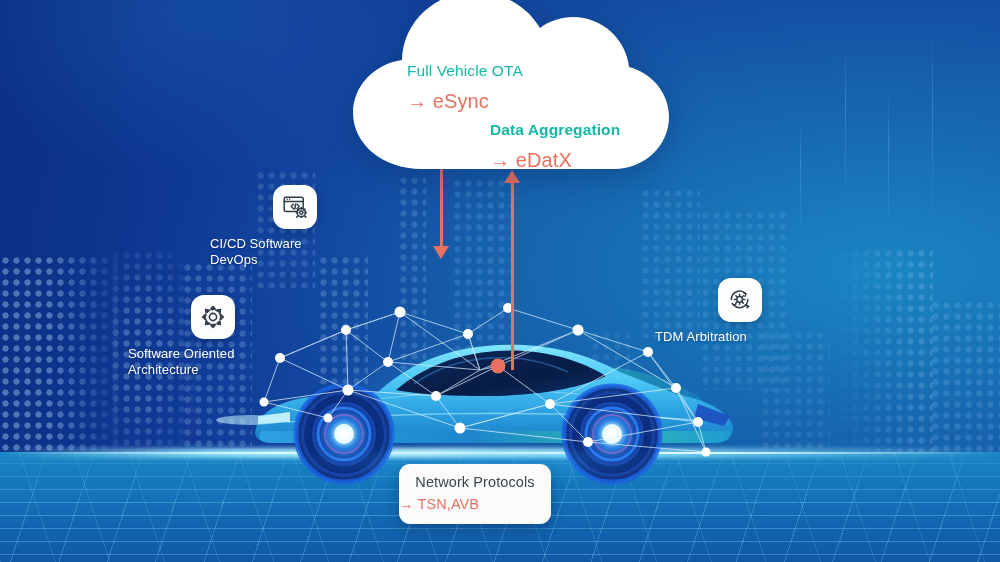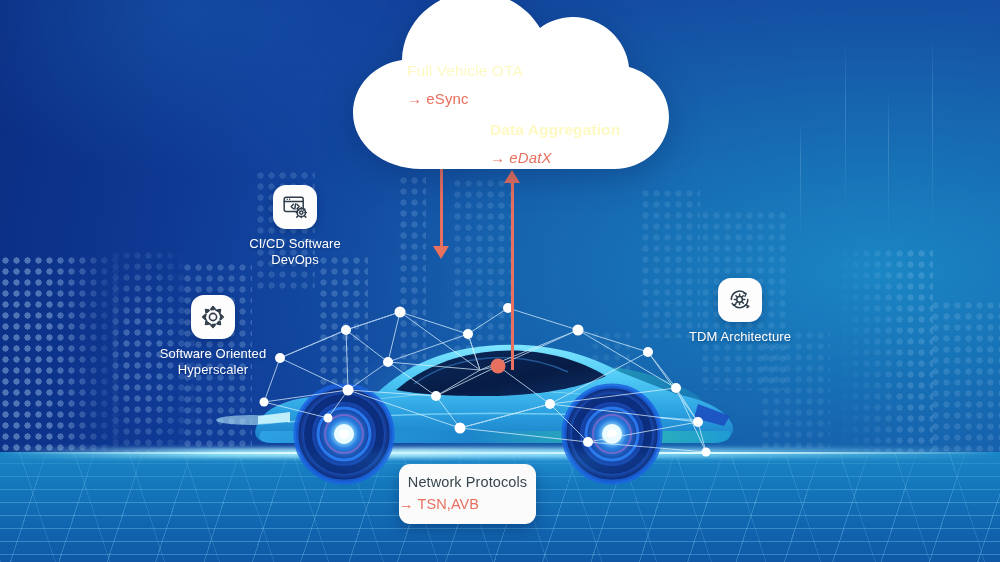--- a/index.html
+++ b/index.html
@@ -88,24 +88,24 @@
   .horizon-line {
     position:absolute; left:0; right:0; top:452px; height:1.5px;
     background: linear-gradient(90deg, rgba(190,245,255,0) 0%, rgba(225,252,255,.95) 30%, rgba(225,252,255,.95) 70%, rgba(190,245,255,0) 100%);
   }
 
   
   .cloud-wrap { position:absolute; left:325px; top:-36px; width:350px; height:225px; }
   .cloud-wrap svg { display:block; filter: drop-shadow(0 8px 16px rgba(4,28,80,.30)); }
   .cloud-text { position:absolute; left:0; top:0; width:350px; height:225px; }
   .c-title {
-    position:absolute; color:#fef9c3; font-size:15.5px; letter-spacing:.1px; white-space:nowrap;
+    position:absolute; color:#14b8a6; font-size:15.5px; letter-spacing:.1px; white-space:nowrap;
   }
   .c-sub {
-    position:absolute; color:#e8705f; font-size:15px; letter-spacing:.1px; white-space:nowrap;
+    position:absolute; color:#e8705f; font-size:20px; letter-spacing:.1px; white-space:nowrap;
   }
 
   
   .arrow-line { position:absolute; width:2.6px; background:#e8705f; }
   .arrow-dot {
     position:absolute; width:13px; height:13px; border-radius:50%;
     background:#e8705f; box-shadow: 0 0 0 0 rgba(232,112,95,.0);
   }
   .arrow-head {
     position:absolute; width:0; height:0;
@@ -131,27 +131,27 @@
   
   .feature { position:absolute; }
   .icon-tile {
     width:44px; height:44px; border-radius:13px;
     background:#fdfdfd; box-shadow: 0 3px 9px rgba(3,25,70,.30);
     display:flex; align-items:center; justify-content:center; margin:0 auto;
   }
   .icon-tile svg { display:block; }
   .feature-label {
     margin-top:7px; color:#ffffff; font-size:13px; line-height:16px;
-    text-align:center; white-space:pre-line; letter-spacing:.1px;
+    white-space:pre-line; letter-spacing:.1px;
     text-shadow: 0 1px 3px rgba(4,30,80,.45);
   }
 
   
   .net-card {
-    position:absolute; left:399px; top:464px; width:137px; height:60px;
+    position:absolute; left:399px; top:464px; width:152px; height:60px;
     background:#fbfbfb; border-radius:11px;
     box-shadow: 0 5px 14px rgba(3,25,70,.32);
   }
   .net-title { position:absolute; left:0; right:0; top:10px; text-align:center;
                color:#37474f; font-size:14.5px; letter-spacing:.1px; }
   .net-sub   { position:absolute; left:0; right:0; top:32px; text-align:left;
                color:#e8705f; font-size:14.5px; letter-spacing:.1px; }
 </style>
 </head>
 <body>
@@ -332,21 +332,21 @@
                C178 28 202 42 215 64
                C224 57 236 53 248 53
                C277 53 301 75 304 103
                C327 109 344 129 344 153
                C344 182 319 205 289 205 Z" fill="#ffffff"></path>
     </svg>
     <div class="cloud-text">
       <span class="c-title" style="left:82px; top:98px;">Full Vehicle OTA</span>
       <span class="c-sub" style="left:82px; top:126px;">→ eSync</span>
       <span class="c-title" style="left:165px; top:157px;font-weight:bold;">Data Aggregation</span>
-      <span class="c-sub" style="left:165px; top:185px;font-style:italic;">→ eDatX</span>
+      <span class="c-sub" style="left:165px; top:185px;">→ eDatX</span>
     </div>
   </div>
 
   <div class="feature" style="left:210px; top:185px; width:170px;">
     <div class="icon-tile">
       <svg width="26" height="26" viewBox="0 0 26 26" fill="none" stroke="#2f3d4a" stroke-width="1.5" stroke-linecap="round" stroke-linejoin="round">
         <rect x="2.2" y="3.2" width="19" height="14.4" rx="2"></rect>
         <line x1="2.2" y1="7.4" x2="21.2" y2="7.4"></line>
         <circle cx="5.2" cy="5.3" r=".75" fill="#2f3d4a" stroke="none"></circle>
         <circle cx="7.6" cy="5.3" r=".75" fill="#2f3d4a" stroke="none"></circle>
@@ -372,38 +372,38 @@
         <path d="M2.6 13 l2.4 -2.1 v4.2 Z"></path>
         <path d="M23.4 13 l-2.4 -2.1 v4.2 Z"></path>
         <path d="M5.6 5.6 l3.2 .5 -2.7 2.7 Z"></path>
         <path d="M20.4 20.4 l-3.2 -.5 2.7 -2.7 Z"></path>
         <path d="M20.4 5.6 l-.5 3.2 -2.7 -2.7 Z"></path>
         <path d="M5.6 20.4 l.5 -3.2 2.7 2.7 Z"></path>
         <circle cx="13" cy="13" r="7.6" stroke-dasharray="2.6 2.2"></circle>
       </svg>
     </div>
     <div class="feature-label">Software Oriented
-Hyperscaler</div>
+Architecture</div>
   </div>
 
 
   <div class="feature" style="left:655px; top:278px; width:170px;">
     <div class="icon-tile">
       <svg width="26" height="26" viewBox="0 0 26 26" fill="none" stroke="#2f3d4a" stroke-width="1.5" stroke-linecap="round" stroke-linejoin="round">
         <circle cx="12.6" cy="12.4" r="2.8"></circle>
         <path d="M12.6 7.2 v1.5 M12.6 16.1 v1.5 M7.4 12.4 h1.5 M16.3 12.4 h1.5
                  M8.9 8.7 l1.1 1.1 M15.2 15.0 l1.1 1.1 M16.3 8.7 l-1.1 1.1 M10.0 15.0 l-1.1 1.1"></path>
         <path d="M4.4 12.4 A8.2 8.2 0 0 1 18.6 6.8"></path>
         <path d="M16.6 5.8 l2.4 1.0 -1.0 2.4"></path>
         <path d="M20.8 12.4 A8.2 8.2 0 0 1 6.6 18.0"></path>
         <path d="M5.2 16.4 l1.4 1.8 2.1 -1.0"></path>
         <path d="M18.4 17.8 l3.0 1.4 M20.0 20.6 l1.8 -1.2"></path>
       </svg>
     </div>
-    <div class="feature-label">TDM Architecture</div>
+    <div class="feature-label">TDM Arbitration</div>
   </div>
 
   <div class="net-card">
     <div class="net-title">Network Protocols</div>
     <div class="net-sub">→ TSN,AVB</div>
   </div>
 
 </div>
 
 </body></html>

